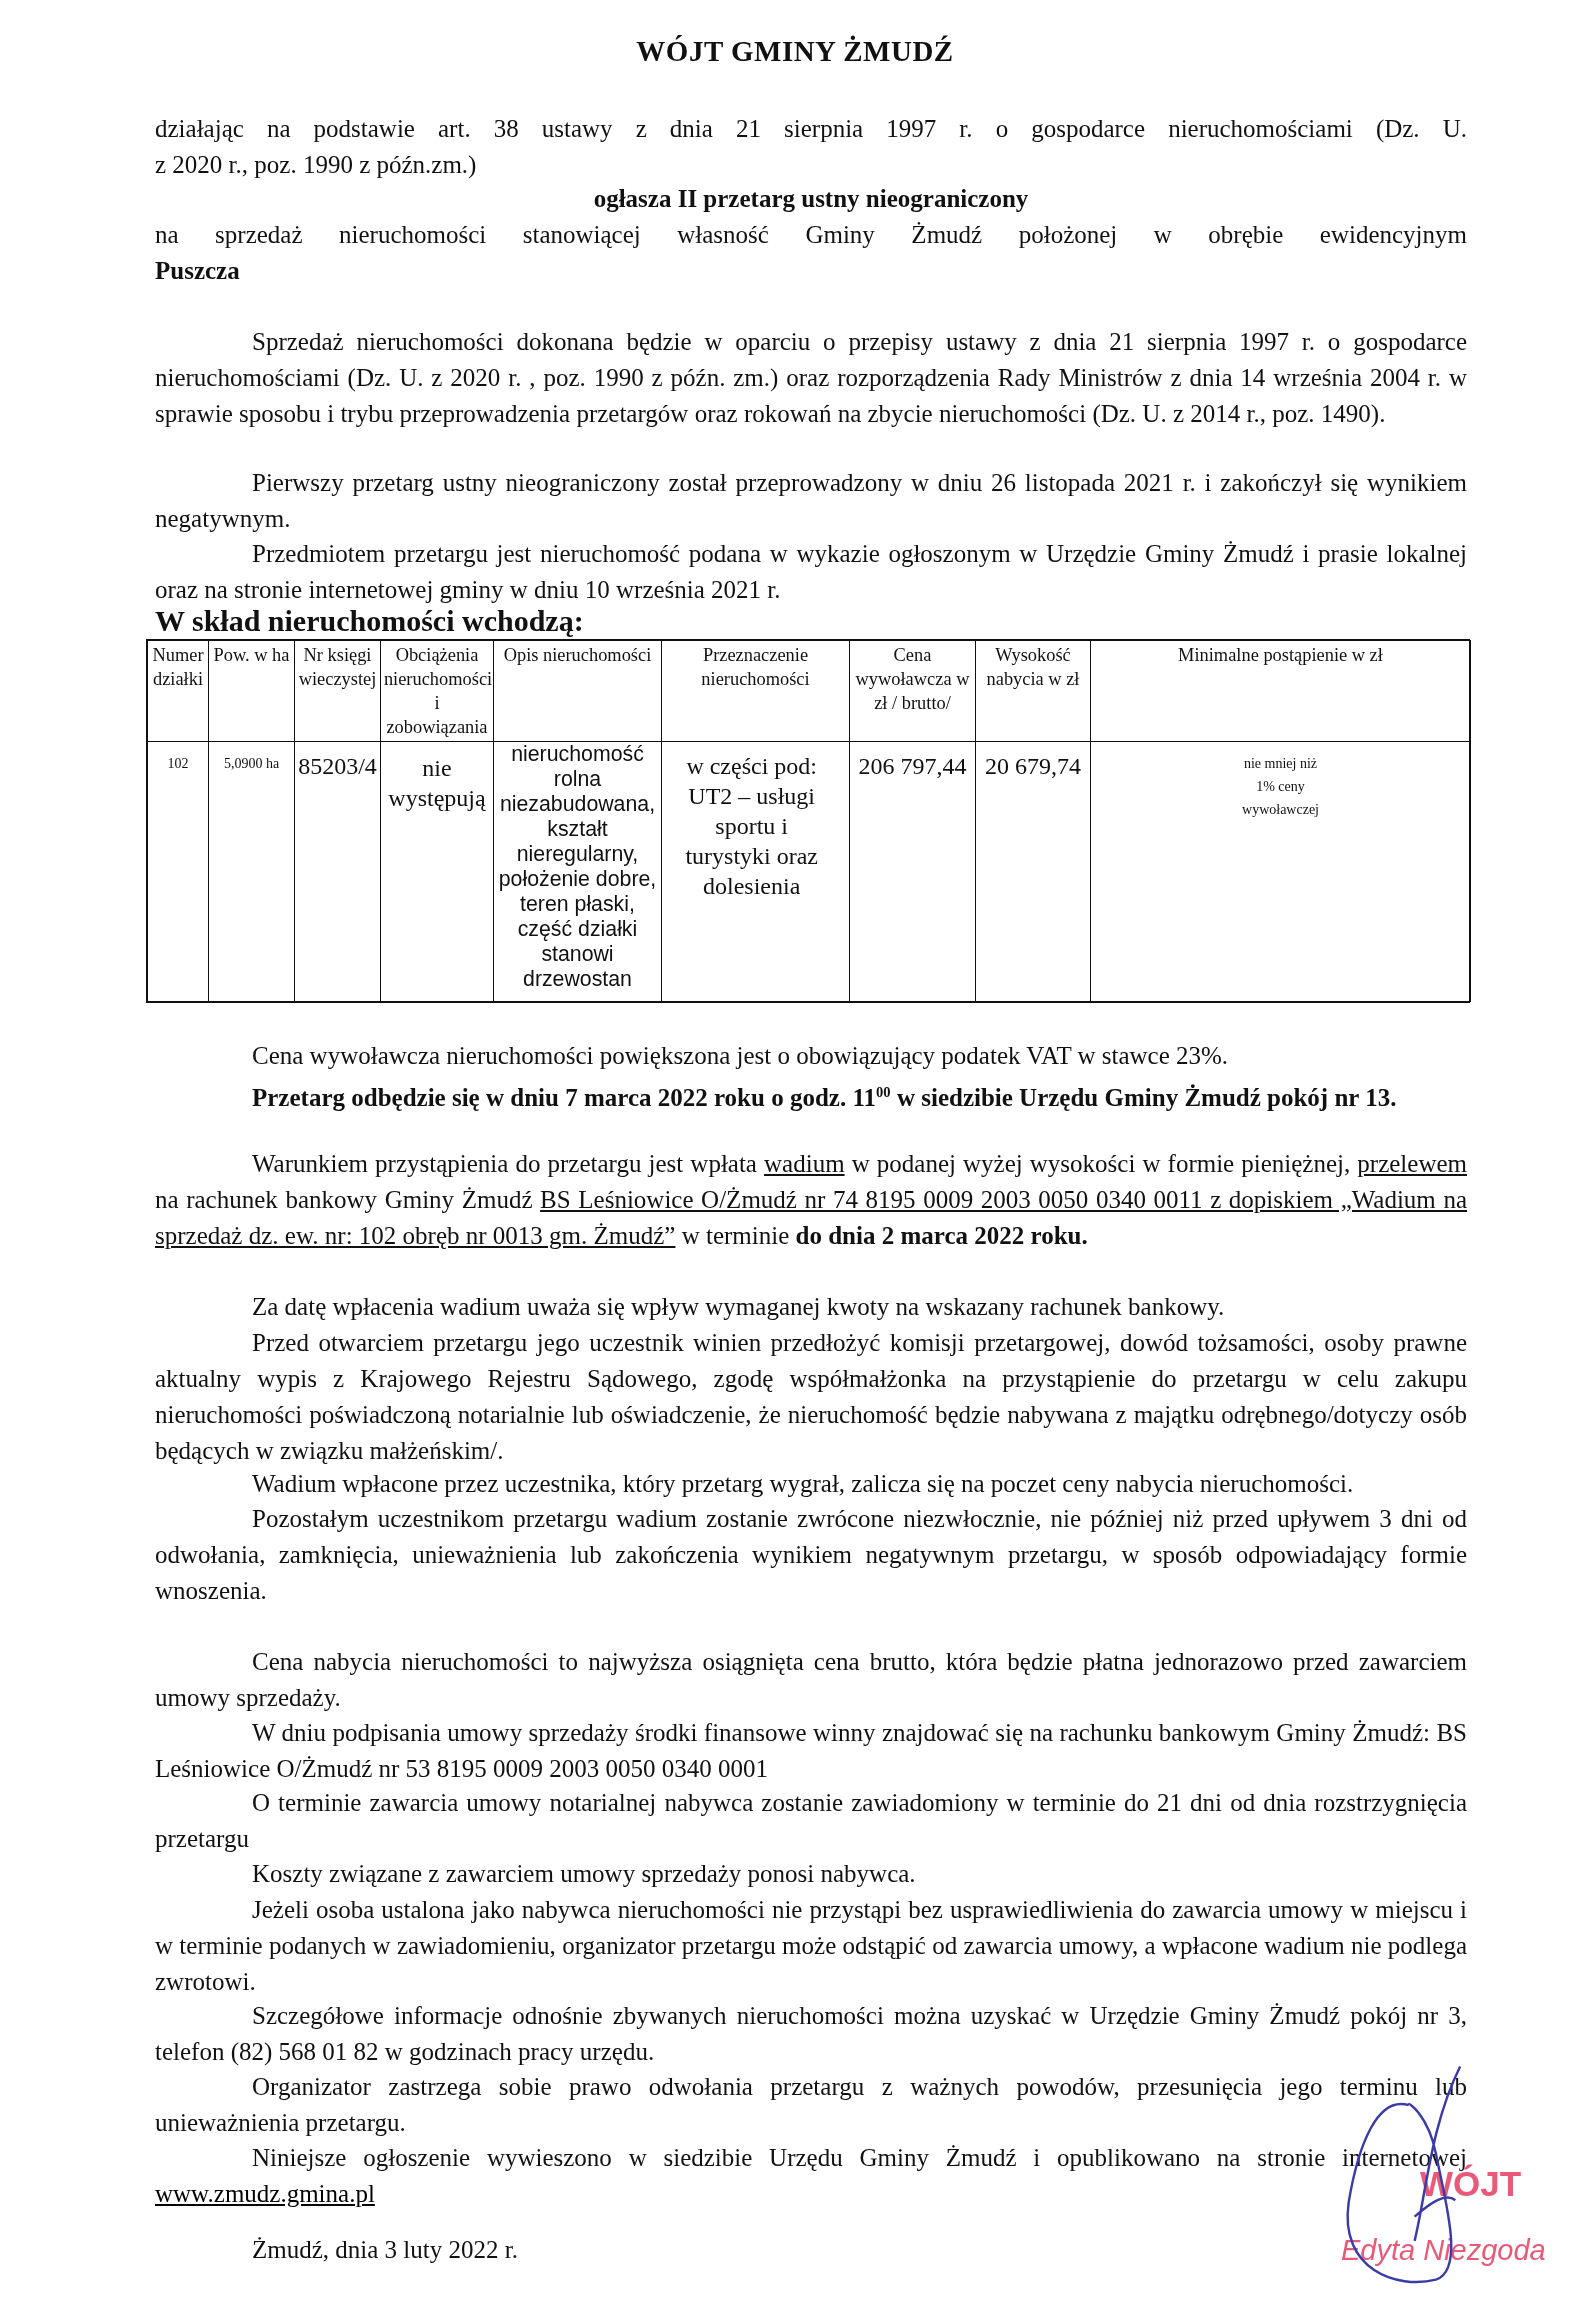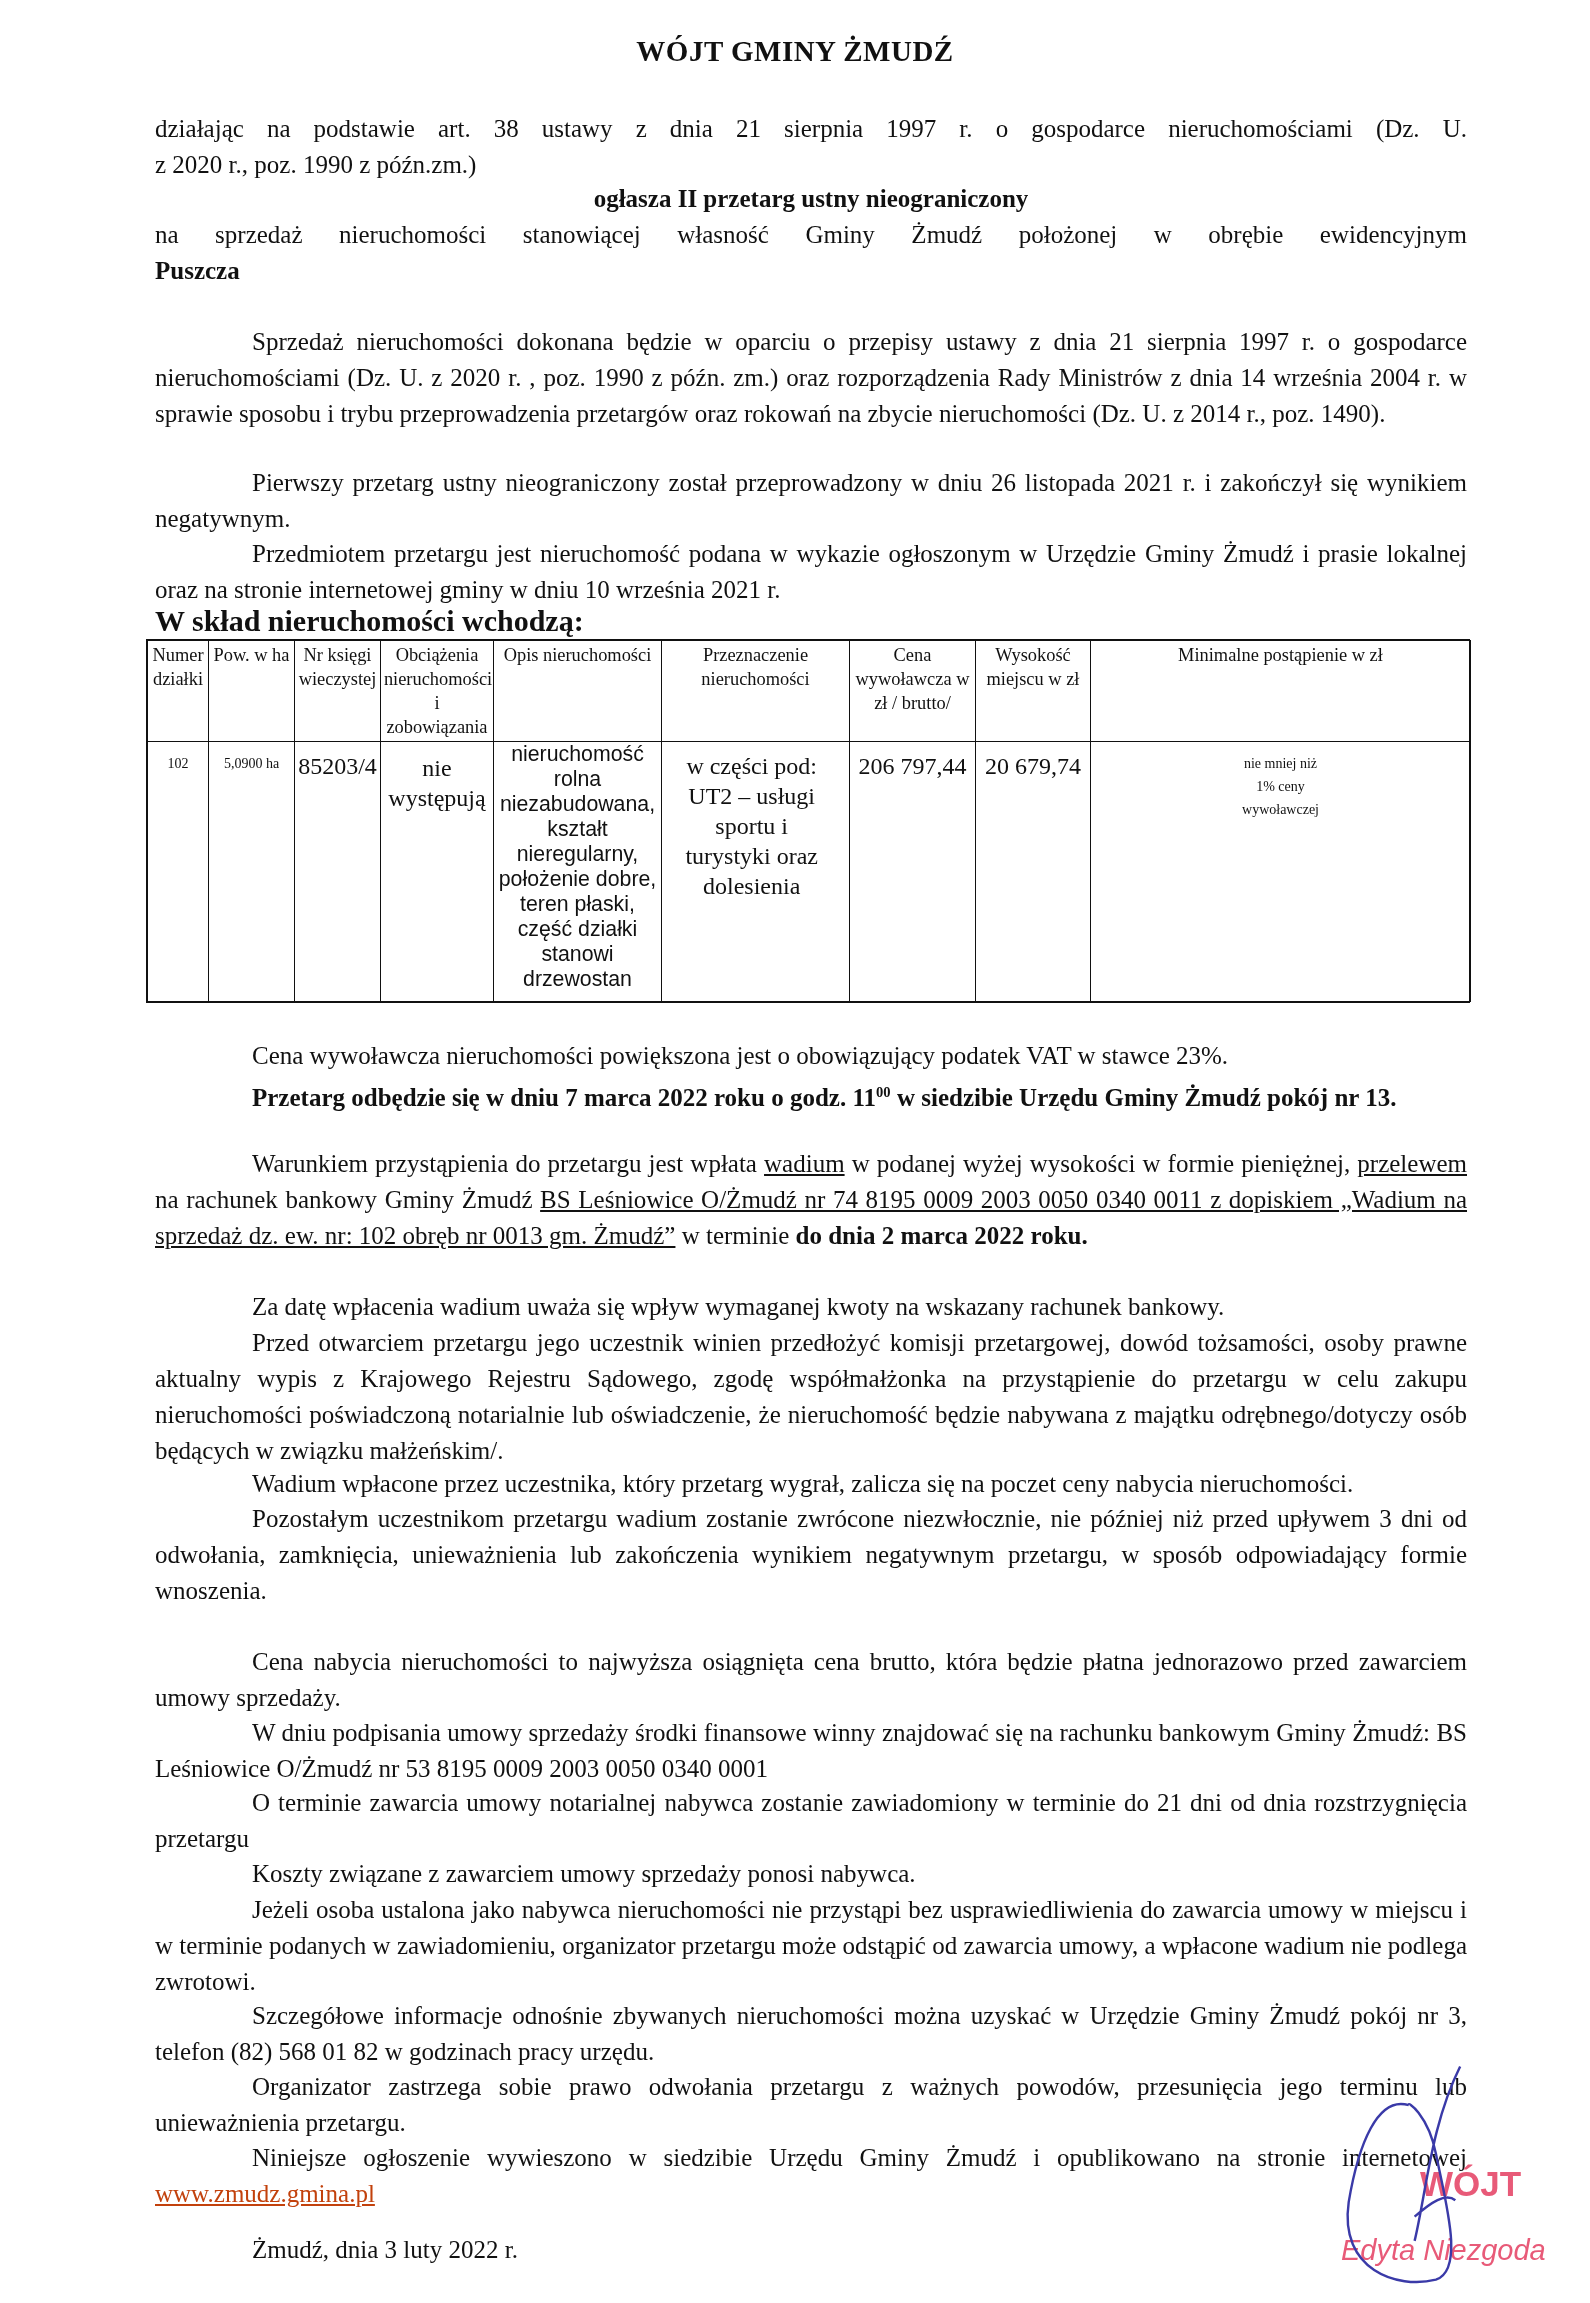--- a/index.html
+++ b/index.html
@@ -65,21 +65,21 @@
       </colgroup>
       <thead>
         <tr>
           <th>Numer działki</th>
           <th>Pow. w ha</th>
           <th>Nr księgi wieczystej</th>
           <th>Obciążenia nieruchomości i zobowiązania</th>
           <th>Opis nieruchomości</th>
           <th>Przeznaczenie nieruchomości</th>
           <th>Cena wywoławcza w zł / brutto/</th>
-          <th>Wysokość miejscu w zł</th>
+          <th>Wysokość nabycia w zł</th>
           <th>Minimalne postąpienie w zł</th>
         </tr>
       </thead>
       <tbody>
         <tr>
           <td class="small">102</td>
           <td class="small">5,0900 ha</td>
           <td class="big">85203/4</td>
           <td class="big" style="padding-top:11px">nie występują</td>
           <td class="sans">nieruchomość rolna niezabudowana, kształt nieregularny, położenie dobre, teren płaski, część działki stanowi drzewostan</td>
@@ -102,21 +102,21 @@
   <div class="txt ind" style="top:1325px;">Przed otwarciem przetargu jego uczestnik winien przedłożyć komisji przetargowej, dowód tożsamości, osoby prawne aktualny wypis z Krajowego Rejestru Sądowego, zgodę współmałżonka na przystąpienie do przetargu w celu zakupu nieruchomości poświadczoną notarialnie lub oświadczenie, że nieruchomość będzie nabywana z majątku odrębnego/dotyczy osób będących w związku małżeńskim/.</div>
   <div class="txt ind" style="top:1466px;">Wadium wpłacone przez uczestnika, który przetarg wygrał, zalicza się na poczet ceny nabycia nieruchomości.</div>
   <div class="txt ind" style="top:1501px;">Pozostałym uczestnikom przetargu wadium zostanie zwrócone niezwłocznie, nie później niż przed upływem 3 dni od odwołania, zamknięcia, unieważnienia lub zakończenia wynikiem negatywnym przetargu, w sposób odpowiadający formie wnoszenia.</div>
   <div class="txt ind" style="top:1644px;">Cena nabycia  nieruchomości to najwyższa osiągnięta cena brutto, która będzie płatna jednorazowo przed  zawarciem umowy sprzedaży.</div>
   <div class="txt ind" style="top:1715px;">W dniu podpisania umowy sprzedaży środki finansowe winny znajdować się na rachunku bankowym Gminy Żmudź: BS Leśniowice O/Żmudź nr 53 8195 0009 2003 0050 0340 0001</div>
   <div class="txt ind" style="top:1785px;">O terminie zawarcia umowy notarialnej nabywca zostanie zawiadomiony w terminie do 21 dni od dnia rozstrzygnięcia przetargu</div>
   <div class="txt ind" style="top:1856px;">Koszty związane  z zawarciem umowy sprzedaży ponosi nabywca.</div>
   <div class="txt ind" style="top:1892px;">Jeżeli osoba ustalona jako nabywca nieruchomości nie przystąpi bez usprawiedliwienia do zawarcia umowy w miejscu i w terminie podanych w zawiadomieniu, organizator przetargu może odstąpić od zawarcia umowy, a wpłacone wadium nie podlega zwrotowi.</div>
   <div class="txt ind" style="top:1998px;">Szczegółowe informacje odnośnie zbywanych nieruchomości można uzyskać w Urzędzie Gminy Żmudź pokój nr 3, telefon (82) 568 01 82 w godzinach pracy urzędu.</div>
   <div class="txt ind" style="top:2069px;">Organizator zastrzega sobie prawo odwołania przetargu z ważnych powodów, przesunięcia jego terminu lub unieważnienia przetargu.</div>
-  <div class="txt ind" style="top:2140px;"><span>Niniejsze ogłoszenie  wywieszono w siedzibie Urzędu Gminy Żmudź i opublikowano na stronie internetowej  </span><a class="u" style="color:#c2410c">www.zmudz.gmina.pl</a></div>
+  <div class="txt ind" style="top:2140px;"><span>Niniejsze ogłoszenie  wywieszono w siedzibie Urzędu Gminy Żmudź i opublikowano na stronie internetowej  </span><a class="u" style="color:#000000">www.zmudz.gmina.pl</a></div>
 
   <div class="txt ind" style="top:2232px;">Żmudź, dnia 3 luty 2022 r.</div>
 
   <div class="stamp-title">WÓJT</div>
   <div class="stamp-name">Edyta Niezgoda</div>
   <svg class="stamp" viewBox="0 0 260 264">
     <path d="M125 20 C 95 80, 90 150, 78 200 M 72 60 C 40 50, 20 100, 10 160 C 0 230, 60 250, 100 240 C 130 230, 110 160, 100 110 C 92 70, 70 55, 72 60 M 78 175 C 95 160, 110 150, 120 158" fill="none" stroke="#3a3aa8" stroke-width="2.5"></path>
   </svg>
 </div>
 

